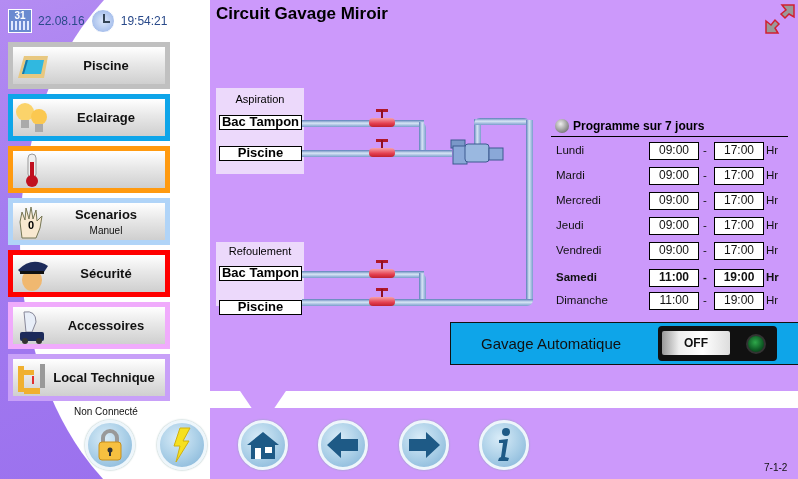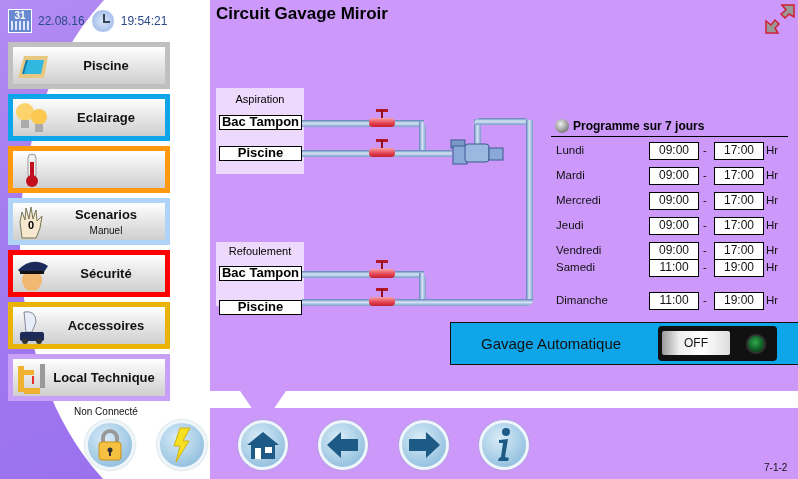--- a/index.html
+++ b/index.html
@@ -39,21 +39,21 @@
   .day-row .day { position: absolute; left: 0; top: 2px; }
   .time-box { position: absolute; top: 0; width: 50px; height: 18px; background: #fff; border: 1.5px solid #000; text-align: center; font-size: 12px; line-height: 15px; cursor: text; }
   .time-box.s { left: 93px; }
   .time-box.e { left: 158px; }
   .dash { position: absolute; left: 147px; top: 2px; }
   .hr { position: absolute; left: 210px; top: 2px; }
   .auto-panel { position: absolute; left: 450px; top: 322px; width: 367px; height: 43px; background: #0ea5e9; border: 1.5px solid #111; }
   .auto-label { position: absolute; left: 30px; top: 12px; font-size: 15px; color: #111; }
   .switch { position: absolute; left: 207px; top: 3px; width: 119px; height: 35px; background: #111; border-radius: 4px; cursor: pointer; }
   .switch .paddle { position: absolute; left: 4px; top: 5px; width: 68px; height: 24px; background: linear-gradient(90deg,#999 0%,#eee 25%,#fff 60%,#ddd 100%); border-radius: 2px; }
-  .switch .paddle span { position: absolute; left: 22px; top: 5px; font-weight: normal; font-size: 12px; color: #111; }
+  .switch .paddle span { position: absolute; left: 22px; top: 5px; font-weight: bold; font-size: 12px; color: #111; }
   .switch .lamp { position: absolute; left: 88px; top: 8px; width: 20px; height: 20px; border-radius: 50%; background: radial-gradient(circle at 45% 40%, #2ea84a 0%, #0e5a24 60%, #062a10 100%); border: 2px solid #333; }
   .screen-id { position: absolute; left: 764px; top: 462px; font-size: 10px; color: #111; }
 </style>
 </head>
 <body>
 
 <div class="sidebar-bg">
   <div class="arc"></div>
 </div>
 
@@ -125,21 +125,21 @@
         <ellipse cx="18" cy="24" rx="10" ry="11" fill="#f0b870"></ellipse>
         <path d="M4 14 Q18 0 34 10 L30 16 L6 16 Z" fill="#1c2a5a"></path>
         <rect x="6" y="15" width="24" height="3" fill="#111"></rect>
       </svg>
   </div>
   <div class="lbl">
       <span>Sécurité</span>
     </div>
 </div>
 
-<div class="nav-btn" style="top:302px;background:#eab308;">
+<div class="nav-btn" style="top:302px;background:#f0abfc;">
   <div class="inner"></div>
   <div class="ico">
     <svg width="36" height="36" viewBox="0 0 36 36">
         <path d="M10 4 Q22 2 22 14 L18 24 L12 24 Z" fill="#e8eef8" stroke="#889"></path>
         <rect x="6" y="24" width="24" height="9" rx="2" fill="#1c2a5a"></rect>
         <circle cx="11" cy="33" r="3" fill="#333"></circle>
         <circle cx="25" cy="33" r="3" fill="#333"></circle>
       </svg>
   </div>
   <div class="lbl">
@@ -261,21 +261,21 @@
       <div class="time-box e">17:00</div>
       <span class="hr">Hr</span>
     </div>
     <div class="day-row" style="top: 242px;">
       <span class="day">Vendredi</span>
       <div class="time-box s">09:00</div>
       <span class="dash">-</span>
       <div class="time-box e">17:00</div>
       <span class="hr">Hr</span>
     </div>
-    <div class="day-row" style="top: 259px;">
+    <div class="day-row" style="top: 269px; font-weight: bold;">
       <span class="day">Samedi</span>
       <div class="time-box s">11:00</div>
       <span class="dash">-</span>
       <div class="time-box e">19:00</div>
       <span class="hr">Hr</span>
     </div>
     <div class="day-row" style="top: 292px;">
       <span class="day">Dimanche</span>
       <div class="time-box s">11:00</div>
       <span class="dash">-</span>

